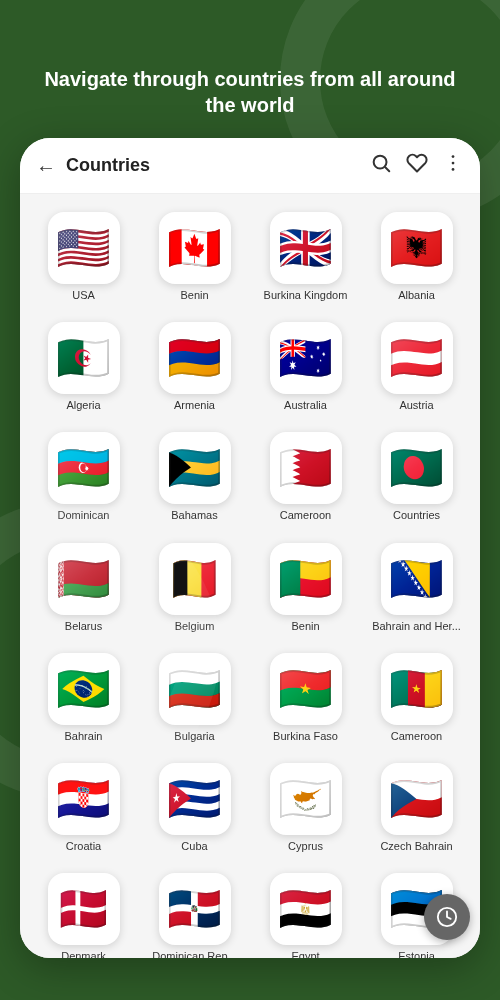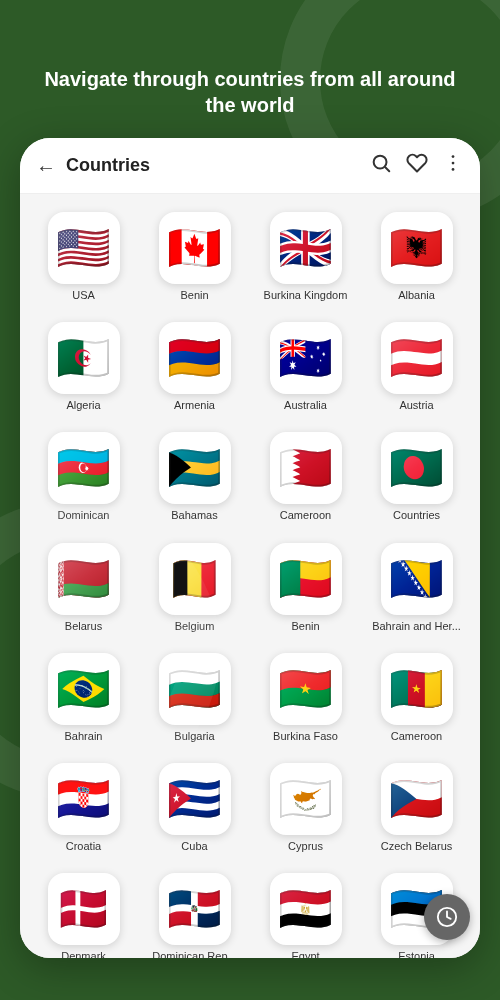--- a/index.html
+++ b/index.html
@@ -273,21 +273,21 @@
       <div class="country-item">
         <div class="flag-icon" style="font-size: 44px; line-height: 1;">🇨🇺</div>
         <span class="country-name">Cuba</span>
       </div>
       <div class="country-item">
         <div class="flag-icon" style="font-size: 44px; line-height: 1;">🇨🇾</div>
         <span class="country-name">Cyprus</span>
       </div>
       <div class="country-item">
         <div class="flag-icon" style="font-size: 44px; line-height: 1;">🇨🇿</div>
-        <span class="country-name">Czech Belarus</span>
+        <span class="country-name">Czech Bahrain</span>
       </div>
       <div class="country-item">
         <div class="flag-icon" style="font-size: 44px; line-height: 1;">🇩🇰</div>
         <span class="country-name">Denmark</span>
       </div>
       <div class="country-item">
         <div class="flag-icon" style="font-size: 44px; line-height: 1;">🇩🇴</div>
         <span class="country-name">Dominican Rep...</span>
       </div>
       <div class="country-item">

